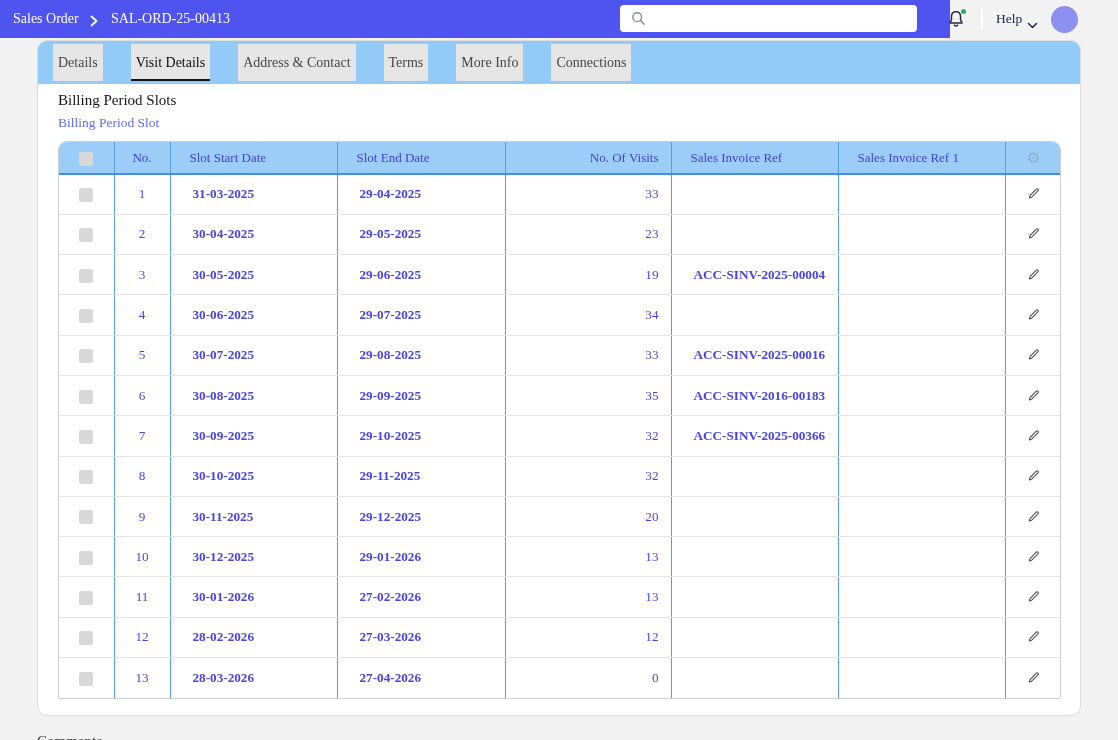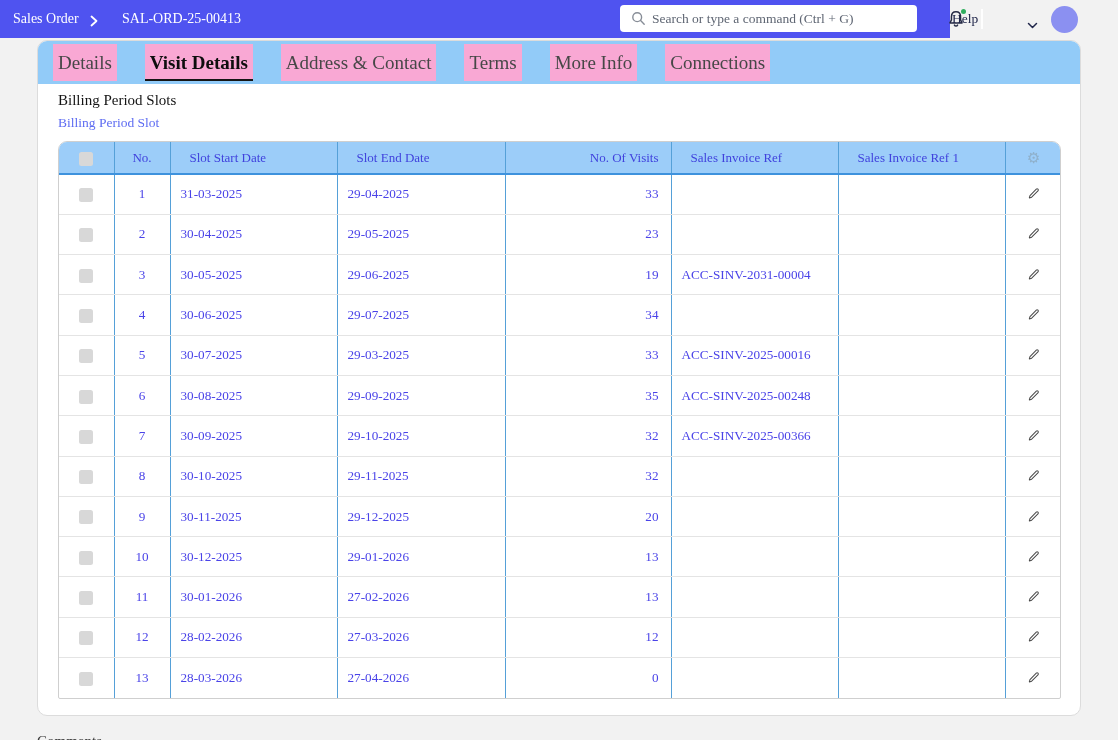--- a/index.html
+++ b/index.html
@@ -15,21 +15,21 @@
   .topbar {
     position: absolute; left:0; top:0; width:950px; height:38px;
     background: #4f53f0;
   }
   .crumb-root {
     position:absolute; left:13px; top:0; line-height:38px;
     color:#ffffff; font-size:14px;
   }
   .crumb-chevron { position:absolute; left:88px; top:13px; }
   .crumb-current {
-    position:absolute; left:122px; top:0; line-height:38px;
+    position:absolute; left:111px; top:0; line-height:38px;
     color:#ffffff; font-size:14px;
   }
   .searchbox {
     position:absolute; left:620px; top:5px; width:297px; height:27px;
     background:#ffffff; border-radius:4px;
   }
   .searchbox svg { position:absolute; left:11px; top:6px; }
   .searchbox input {
     position:absolute; left:32px; top:0; width:258px; height:27px;
     border:none; outline:none; background:transparent;
@@ -39,21 +39,21 @@
   .bell-wrap { position:absolute; left:947px; top:10px; width:18px; height:18px; }
   .bell-dot {
     position:absolute; right:-1px; top:-1px; width:5px; height:5px;
     border-radius:50%; background:#2fae5e;
   }
   .topbar-divider {
     position:absolute; left:981px; top:9px; width:2px; height:20px;
     background:rgba(255,255,255,0.9);
   }
   .help-label {
-    position:absolute; left:952px; top:0; line-height:38px;
+    position:absolute; left:996px; top:0; line-height:38px;
     color:#20264a; font-size:13.5px;
   }
   .help-chevron { position:absolute; left:1027px; top:16px; }
   .avatar {
     position:absolute; left:1051px; top:6px; width:27px; height:27px;
     border-radius:50%; background:#8b90f1;
   }
 
   
   .card {
@@ -61,25 +61,25 @@
     background:#ffffff; border:1px solid #dcdcdc; border-radius:10px;
   }
 
   
   .tabbar {
     position:relative; height:43px; background:#92cbf8;
     border-radius:9px 9px 0 0;
     display:flex; align-items:center; gap:28px; padding-left:15px;
   }
   .tab {
-    background:#f9a8d4; height:37px; line-height:37px; padding:0 5px;
-    font-size:19px; color:#474747; white-space:nowrap; cursor:pointer;
+    background:#e5e5e5; height:37px; line-height:37px; padding:0 5px;
+    font-size:14px; color:#474747; white-space:nowrap; cursor:pointer;
   }
   .tab.active {
-    font-weight:bold; color:#0e0e0e;
+    font-weight:normal; color:#0e0e0e;
     box-shadow: inset 0 -2px 0 #151515;
   }
 
   
   .section-title {
     margin:8px 0 0 20px; font-size:15px; font-weight:normal; color:#141414;
   }
   .field-label {
     margin:6px 0 10px 20px; font-size:13.5px; color:#5e6cf2;
   }
@@ -101,21 +101,21 @@
     height:40.3px; font-size:13.2px; color:#4a43e8;
     border-right:1px solid #55a0d8; border-bottom:1px solid #e4e4e4;
     overflow:hidden; white-space:nowrap;
   }
   table.grid td:last-child { border-right:none; }
   table.grid tr:last-child td { border-bottom:none; }
 
   th.h-check, td.c-check { text-align:center; }
   th.h-no, td.c-no { text-align:center;margin-left:32px; }
   th.h-start, th.h-end, th.h-ref, th.h-ref1 { text-align:left; padding-left:19px; }
-  td.c-start, td.c-end, td.c-ref, td.c-ref1 { padding-left:10px; }
+  td.c-start, td.c-end, td.c-ref, td.c-ref1 { padding-left:22px;font-weight:bold; }
   th.h-visits, td.c-visits { text-align:right; padding-right:12px;margin-left:32px; }
   th.h-gear, td.c-edit { text-align:center; }
 
   .cbx {
     display:inline-block; width:14px; height:14px;
     background:#d8d8d8; border-radius:2.5px; vertical-align:middle; cursor:pointer;
   }
   .gear-glyph {
     font-family:"DejaVu Sans", sans-serif;
     font-size:15px; color:#8fb0cb; cursor:pointer;
@@ -139,21 +139,20 @@
         <polyline points="3.5,1.5 8.5,6 3.5,10.5" fill="none" stroke="#ffffff" stroke-width="1.8" stroke-linecap="round" stroke-linejoin="round"></polyline>
       </svg>
   </span>
   <span class="crumb-current">SAL-ORD-25-00413</span>
 
   <div class="searchbox">
     <svg width="15" height="15" viewBox="0 0 15 15">
         <circle cx="6.2" cy="6.2" r="4.4" fill="none" stroke="#878d97" stroke-width="1.4"></circle>
         <line x1="9.6" y1="9.6" x2="13.2" y2="13.2" stroke="#878d97" stroke-width="1.4" stroke-linecap="round"></line>
       </svg>
-    <input type="text" value="" placeholder="Search or type a command (Ctrl + G)" style="">
   </div>
 
   <div class="bell-wrap">
     <svg width="18" height="18" viewBox="0 0 16 17">
       <path d="M8 1.6 C5.3 1.6 3.7 3.7 3.7 6.4 L3.7 9.4 L2.3 12.2 L13.7 12.2 L12.3 9.4 L12.3 6.4 C12.3 3.7 10.7 1.6 8 1.6 Z" fill="none" stroke="#262b45" stroke-width="1.4" stroke-linejoin="round"></path>
       <path d="M6.5 14.2 a1.7 1.7 0 0 0 3 0" fill="none" stroke="#262b45" stroke-width="1.4" stroke-linecap="round"></path>
     </svg>
     <span class="bell-dot"></span>
   </div>
 
@@ -231,21 +230,21 @@
             <td class="c-edit"><span class="editbtn"><svg width="13" height="13" viewBox="0 0 14 14">
                   <path d="M2.5 11.8 L3.2 9.2 L10 2.4 C10.5 1.9 11.3 1.9 11.8 2.4 C12.3 2.9 12.3 3.7 11.8 4.2 L5 11 L2.5 11.8 Z" fill="none" stroke="#4a4a4a" stroke-width="1.1" stroke-linejoin="round"></path>
                 </svg></span></td>
           </tr>
           <tr>
             <td class="c-check"><span class="cbx"></span></td>
             <td class="c-no"><span class="row-link">3</span></td>
             <td class="c-start">30-05-2025</td>
             <td class="c-end">29-06-2025</td>
             <td class="c-visits">19</td>
-            <td class="c-ref"><span class="row-link">ACC-SINV-2031-00004</span></td>
+            <td class="c-ref"><span class="row-link">ACC-SINV-2025-00004</span></td>
             <td class="c-ref1"></td>
             <td class="c-edit"><span class="editbtn"><svg width="13" height="13" viewBox="0 0 14 14">
                   <path d="M2.5 11.8 L3.2 9.2 L10 2.4 C10.5 1.9 11.3 1.9 11.8 2.4 C12.3 2.9 12.3 3.7 11.8 4.2 L5 11 L2.5 11.8 Z" fill="none" stroke="#4a4a4a" stroke-width="1.1" stroke-linejoin="round"></path>
                 </svg></span></td>
           </tr>
           <tr>
             <td class="c-check"><span class="cbx"></span></td>
             <td class="c-no"><span class="row-link">4</span></td>
             <td class="c-start">30-06-2025</td>
             <td class="c-end">29-07-2025</td>
@@ -253,35 +252,35 @@
             <td class="c-ref"></td>
             <td class="c-ref1"></td>
             <td class="c-edit"><span class="editbtn"><svg width="13" height="13" viewBox="0 0 14 14">
                   <path d="M2.5 11.8 L3.2 9.2 L10 2.4 C10.5 1.9 11.3 1.9 11.8 2.4 C12.3 2.9 12.3 3.7 11.8 4.2 L5 11 L2.5 11.8 Z" fill="none" stroke="#4a4a4a" stroke-width="1.1" stroke-linejoin="round"></path>
                 </svg></span></td>
           </tr>
           <tr>
             <td class="c-check"><span class="cbx"></span></td>
             <td class="c-no"><span class="row-link">5</span></td>
             <td class="c-start">30-07-2025</td>
-            <td class="c-end">29-03-2025</td>
+            <td class="c-end">29-08-2025</td>
             <td class="c-visits">33</td>
             <td class="c-ref"><span class="row-link">ACC-SINV-2025-00016</span></td>
             <td class="c-ref1"></td>
             <td class="c-edit"><span class="editbtn"><svg width="13" height="13" viewBox="0 0 14 14">
                   <path d="M2.5 11.8 L3.2 9.2 L10 2.4 C10.5 1.9 11.3 1.9 11.8 2.4 C12.3 2.9 12.3 3.7 11.8 4.2 L5 11 L2.5 11.8 Z" fill="none" stroke="#4a4a4a" stroke-width="1.1" stroke-linejoin="round"></path>
                 </svg></span></td>
           </tr>
           <tr>
             <td class="c-check"><span class="cbx"></span></td>
             <td class="c-no"><span class="row-link">6</span></td>
             <td class="c-start">30-08-2025</td>
             <td class="c-end">29-09-2025</td>
             <td class="c-visits">35</td>
-            <td class="c-ref"><span class="row-link">ACC-SINV-2025-00248</span></td>
+            <td class="c-ref"><span class="row-link">ACC-SINV-2016-00183</span></td>
             <td class="c-ref1"></td>
             <td class="c-edit"><span class="editbtn"><svg width="13" height="13" viewBox="0 0 14 14">
                   <path d="M2.5 11.8 L3.2 9.2 L10 2.4 C10.5 1.9 11.3 1.9 11.8 2.4 C12.3 2.9 12.3 3.7 11.8 4.2 L5 11 L2.5 11.8 Z" fill="none" stroke="#4a4a4a" stroke-width="1.1" stroke-linejoin="round"></path>
                 </svg></span></td>
           </tr>
           <tr>
             <td class="c-check"><span class="cbx"></span></td>
             <td class="c-no"><span class="row-link">7</span></td>
             <td class="c-start">30-09-2025</td>
             <td class="c-end">29-10-2025</td>

